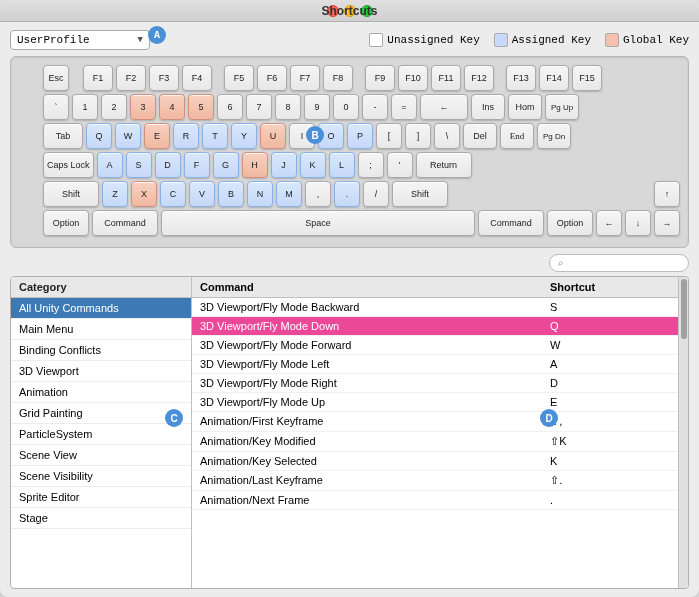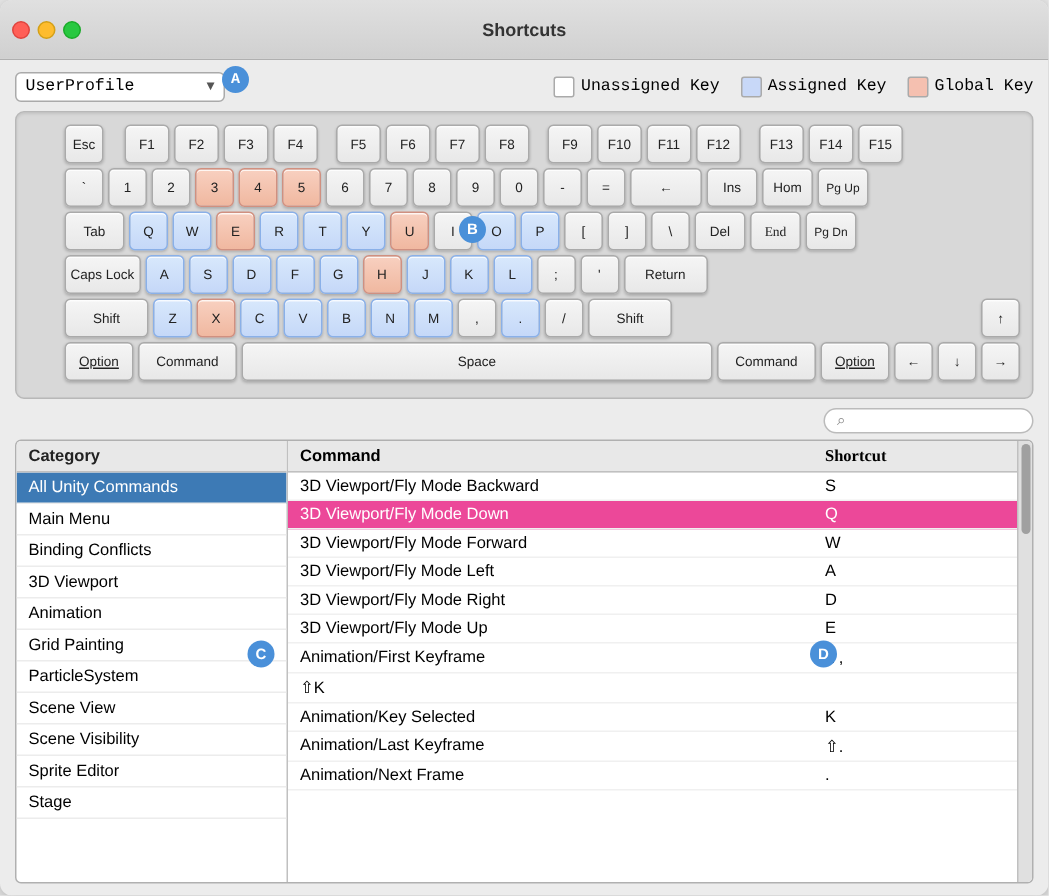--- a/index.html
+++ b/index.html
@@ -14,28 +14,29 @@
     .window {
       width: 699px;
       height: 597px;
       background: #ececec;
       border-radius: 8px;
       box-shadow: 0 2px 12px rgba(0,0,0,0.3);
       display: flex;
       flex-direction: column;
     }
     .titlebar {
-      height: 40px;
+      height: 22px;
       background: linear-gradient(to bottom, #e0e0e0, #d0d0d0);
       border-radius: 8px 8px 0 0;
       display: flex;
       align-items: center;
       padding: 0 8px;
       border-bottom: 1px solid #b0b0b0;
       position: relative;
+      justify-content: center;
     }
     .traffic-lights {
       display: flex;
       gap: 5px;
     }
     .traffic-light {
       width: 12px;
       height: 12px;
       border-radius: 50%;
     }
@@ -141,21 +142,21 @@
       border-color: #d09080;
     }
     .key-space { flex: 1; }
     .key-fn { min-width: 30px; }
     .key-tab { min-width: 40px; }
     .key-caps { min-width: 46px; }
     .key-shift-l { min-width: 56px; }
     .key-shift-r { min-width: 56px; }
     .key-return { min-width: 56px; }
     .key-backspace { min-width: 48px; }
-    .key-option { min-width: 46px; text-decoration: underline; }
+    .key-option { min-width: 46px; }
     .key-command { min-width: 66px; }
     .key-del { min-width: 34px; }
     .key-pgup { min-width: 34px; font-size: 8px; }
     .key-pgdn { min-width: 34px; font-size: 8px; }
     .key-home { min-width: 34px; }
     .key-end { min-width: 34px; font-family: Liberation Serif, serif; }
     .key-ins { min-width: 34px; }
 
     
     .circle-label {
@@ -243,21 +244,21 @@
     }
     .commands-header {
       background: #e8e8e8;
       border-bottom: 1px solid #c0c0c0;
       padding: 4px 8px;
       display: flex;
       font-weight: 700;
       font-size: 11px;
     }
     .cmd-col-name { flex: 1; }
-    .cmd-col-shortcut { width: 120px; font-family: Liberation Serif, serif; }
+    .cmd-col-shortcut { width: 120px; }
     .commands-list {
       flex: 1;
       overflow-y: auto;
     }
     .command-row {
       display: flex;
       padding: 3px 8px;
       border-bottom: 1px solid #f0f0f0;
       font-size: 11px;
       cursor: pointer;
@@ -512,20 +513,21 @@
               </div>
               <div class="command-row">
                 <span class="cmd-name">3D Viewport/Fly Mode Up</span>
                 <span class="cmd-shortcut">E</span>
               </div>
               <div class="command-row">
                 <span class="cmd-name">Animation/First Keyframe</span>
                 <span class="cmd-shortcut">⇧,</span>
               </div>
               <div class="command-row">
+                <span class="cmd-name">Animation/Key Modified</span>
                 <span class="cmd-shortcut">⇧K</span>
               </div>
               <div class="command-row">
                 <span class="cmd-name">Animation/Key Selected</span>
                 <span class="cmd-shortcut">K</span>
               </div>
               <div class="command-row">
                 <span class="cmd-name">Animation/Last Keyframe</span>
                 <span class="cmd-shortcut">⇧.</span>
               </div>

